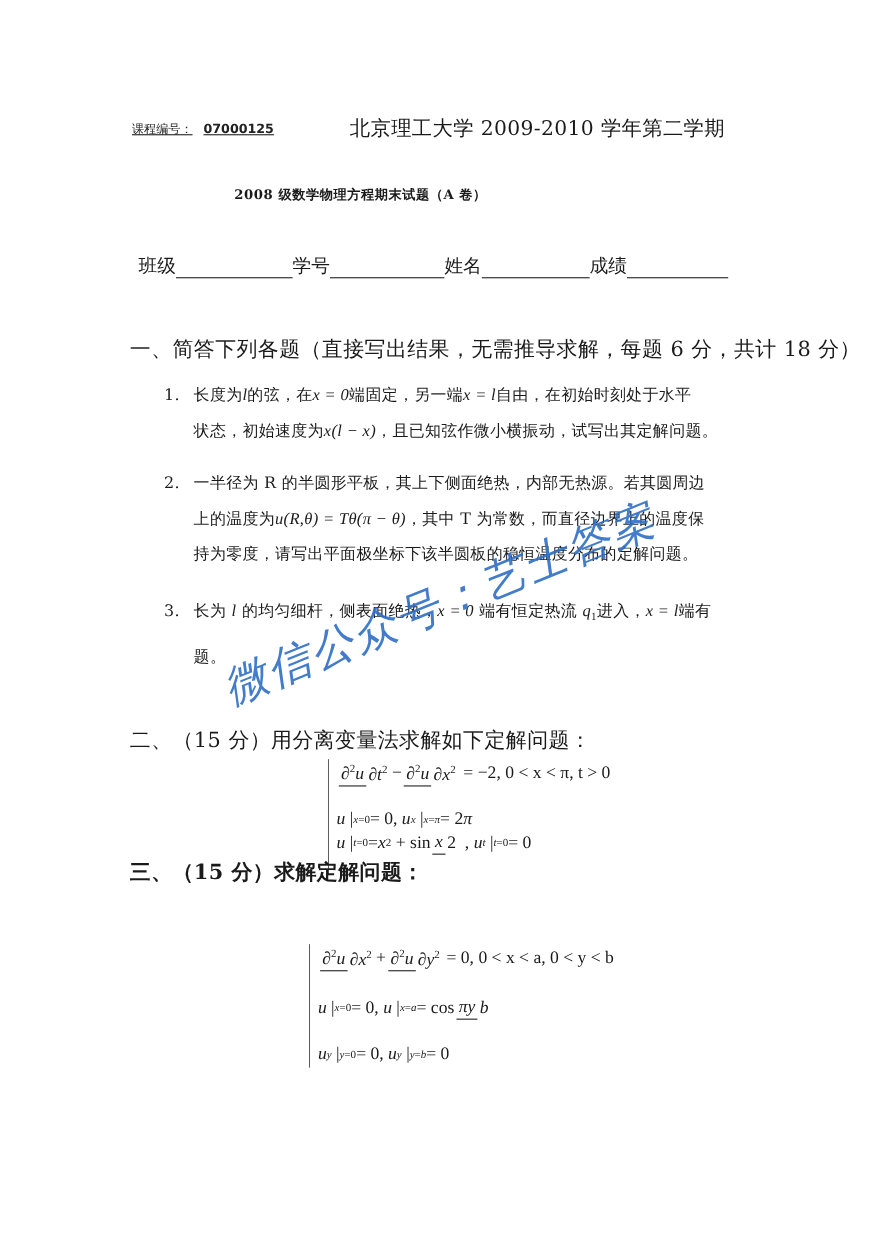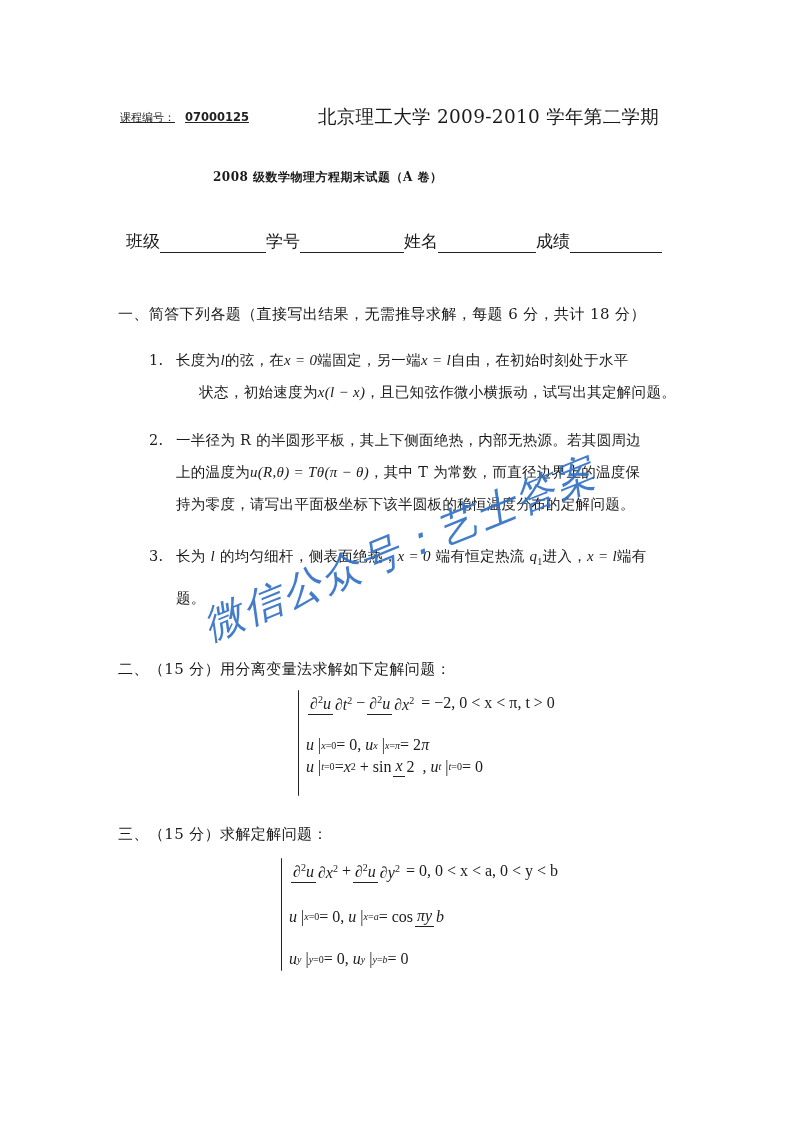--- a/index.html
+++ b/index.html
@@ -5,21 +5,21 @@
   html, body { margin:0; padding:0; background:#ffffff; }
   body { width:793px; height:1122px; position:relative; overflow:hidden;
          font-family:"DejaVu Serif","Liberation Serif",serif; color:#1a1a1a; }
   .abs { position:absolute; }
   .course-code { left:120px; top:110px; font-size:11px; font-family:"DejaVu Sans","Liberation Sans",sans-serif; color:#222;text-decoration:underline; }
   .course-code .val { font-weight:bold; margin-left:10px; font-size:11.5px; }
   .uni { left:318px; top:104px; font-size:18.5px; letter-spacing:0.3px; }
   .title { left:213px; top:169px; font-size:12px; font-weight:bold; letter-spacing:0.5px; }
   .info { left:126px; top:230px; font-size:17px; display:flex; align-items:flex-end; }
   .info .blank { display:inline-block; border-bottom:1px solid #222; height:18px; }
-  .sec { font-size:15px; letter-spacing:0.4px; }
+  .sec { font-size:19px; letter-spacing:0.4px; }
   .q { font-size:14.5px; line-height:32px; letter-spacing:0.3px; }
   .qn { position:absolute; left:0; top:0; }
   .qt { position:absolute; left:27px; top:0; width:500px; }
   i.m { font-family:"Liberation Serif","DejaVu Serif",serif; font-style:italic; font-size:15px; }
   .mf { font-family:"Liberation Serif","DejaVu Serif",serif; font-size:15px; }
   .eqblock { position:absolute; font-family:"Liberation Serif","DejaVu Serif",serif; font-size:16px; }
   .brace { position:absolute; left:0; top:0; border-left:1.2px solid #222; border-radius:8px 0 0 8px; }
   .row { position:absolute; left:8px; white-space:nowrap; display:flex; align-items:center; }
   .frac { display:inline-flex; flex-direction:row; align-items:center; vertical-align:middle; margin:0 2px;font-family:Liberation Serif, serif; }
   .frac .n { border-bottom:1px solid #222; padding:0 2px; line-height:20px; }
@@ -46,21 +46,21 @@
   <span>成绩</span>
   <span class="blank" style="width:92px"></span>
 </div>
 
 <div class="abs sec" style="left:118px; top:305px;">一、简答下列各题（直接写出结果，无需推导求解，每题 6 分，共计 18 分）</div>
 
 <div class="abs q" style="left:149px; top:344px; width:540px; height:70px;">
   <span class="qn">1.</span>
   <div class="qt">
     <div style="white-space:nowrap;"><span>长度为</span><i class="m">l</i><span>的弦，在</span><i class="m">x = 0</i><span>端固定，另一端</span><i class="m">x = l</i><span>自由，在初始时刻处于水平</span></div>
-    <div style="white-space:nowrap;text-align:right;"><span>状态，初始速度为</span><i class="m">x(l − x)</i><span>，且已知弦作微小横振动，试写出其定解问题。</span></div>
+    <div style="white-space:nowrap;"><span>状态，初始速度为</span><i class="m">x(l − x)</i><span>，且已知弦作微小横振动，试写出其定解问题。</span></div>
   </div>
 </div>
 
 <div class="abs q" style="left:149px; top:424px; width:540px; height:100px;">
   <span class="qn">2.</span>
   <div class="qt">
     <div style="white-space:nowrap;">一半径为 R 的半圆形平板，其上下侧面绝热，内部无热源。若其圆周边</div>
     <div style="white-space:nowrap;"><span>上的温度为</span><i class="m">u(R,θ) = Tθ(π − θ)</i><span>，其中 T 为常数，而直径边界上的温度保</span></div>
     <div style="white-space:nowrap;">持为零度，请写出平面极坐标下该半圆板的稳恒温度分布的定解问题。</div>
   </div>
@@ -94,21 +94,21 @@
     <i>u</i>&nbsp;|<sub><i>x</i>=0</sub>= 0,&nbsp; <i>u</i><sub><i>x</i></sub>&nbsp;|<sub><i>x</i>=<i>π</i></sub>= 2<i>π</i>
   </div>
   <div class="row" style="top:66px;">
     <i>u</i>&nbsp;|<sub><i>t</i>=0</sub>= <i>x</i><sup>2</sup>&nbsp;+ sin<span class="frac">
         <span class="n"><i>x</i></span>
         <span class="d">2</span>
       </span>&nbsp;,&nbsp; <i>u</i><sub><i>t</i></sub>&nbsp;|<sub><i>t</i>=0</sub>= 0
   </div>
 </div>
 
-<div class="abs sec" style="left:118px; top:825px;">三、（15 分）求解定解问题：</div>
+<div class="abs sec" style="left:118px; top:780px;font-weight:bold;">三、（15 分）求解定解问题：</div>
 
 <div class="eqblock" style="left:281px; top:858px; width:250px; height:115px;">
   <div class="brace" style="height:113px;"></div>
   <div class="row" style="top:0;">
     <span class="frac">
         <span class="n">∂<sup>2</sup><i>u</i></span>
         <span class="d">∂<i>x</i><sup>2</sup></span>
       </span>
     <span>+</span>
     <span class="frac">

